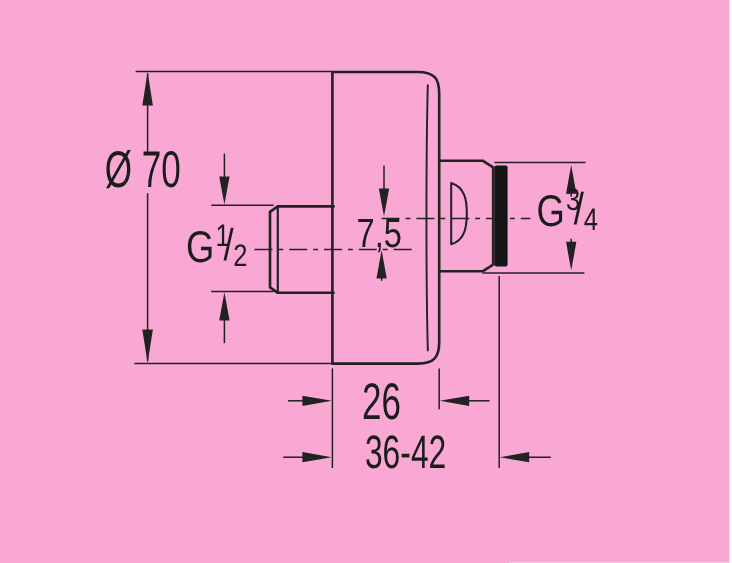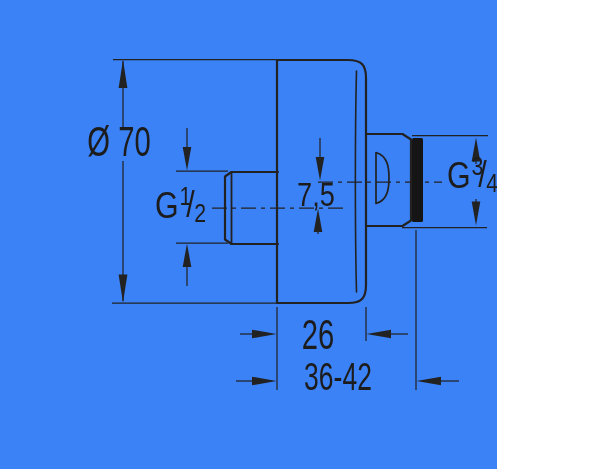--- a/index.html
+++ b/index.html
@@ -1,19 +1,19 @@
 <!DOCTYPE html>
 <html><head>
 <meta charset="utf-8">
 <style>
   html,body{margin:0;padding:0;background:#ffffff;}
   .stage{
     position:relative;
-    width:497px;height:469px;
-    background:#3b82f6;
+    width:608px;height:469px;
+    background:#f9a8d4;
     font-family:"Liberation Sans",sans-serif;
     overflow:hidden;
   }
   svg{position:absolute;left:0;top:0;}
   .part{stroke:#222222;stroke-width:2.2;fill:none;stroke-linejoin:round;stroke-linecap:round;}
   .part-thin{stroke:#222222;stroke-width:1.6;fill:none;stroke-linecap:round;}
   .dim{stroke:#222222;stroke-width:1.25;fill:none;stroke-linecap:butt;}
   .centerline{stroke:#222222;stroke-width:1.25;fill:none;stroke-dasharray:15 5 4 5;}
   .arrow{fill:#222222;stroke:none;}
   text{fill:#1c1c1c;}

